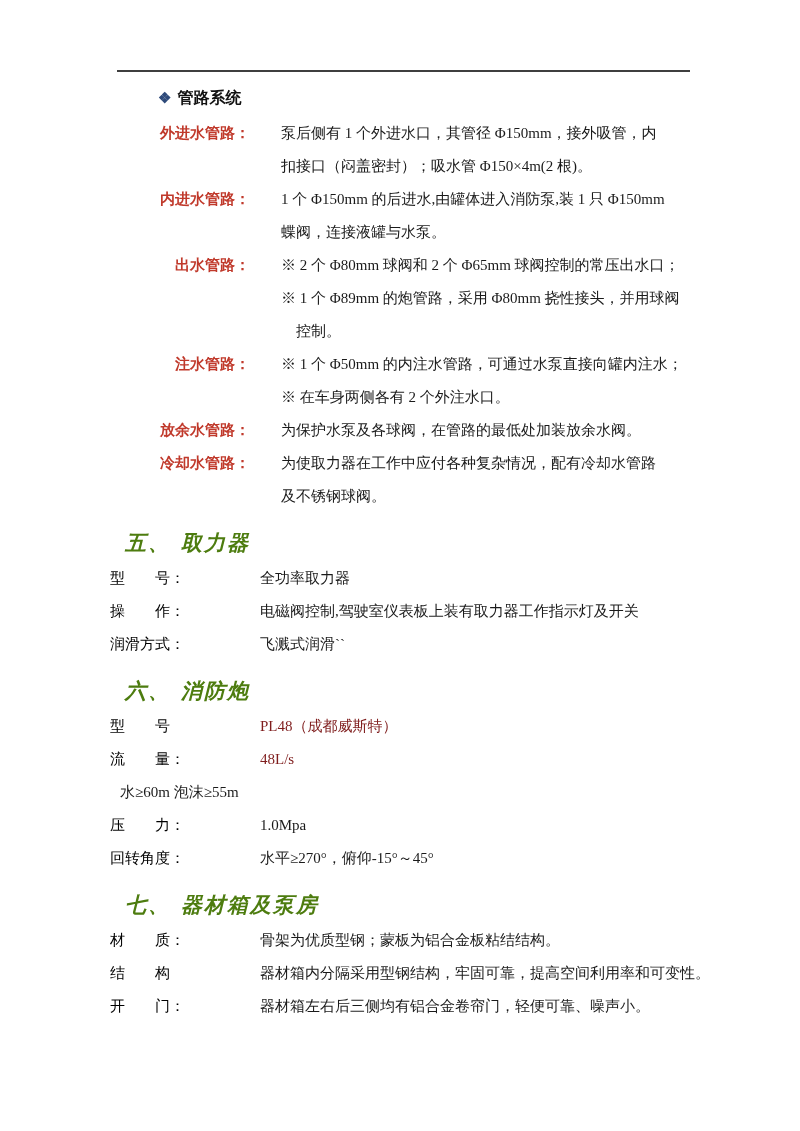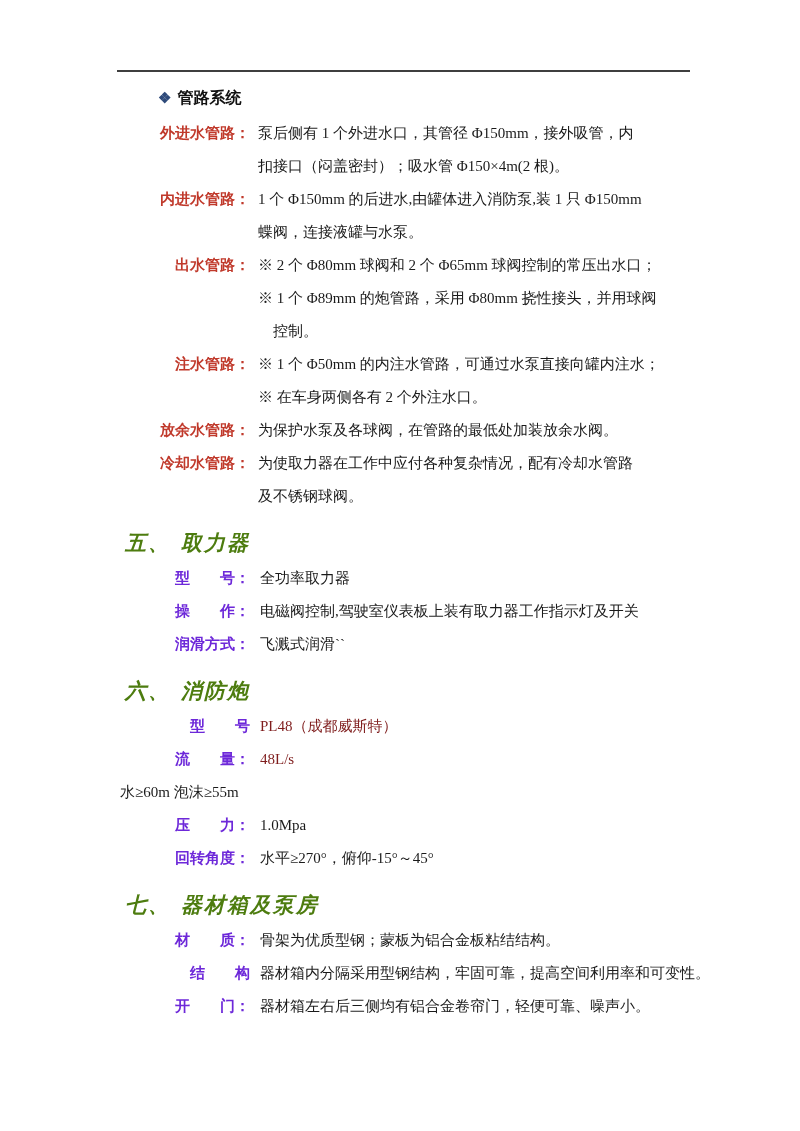--- a/index.html
+++ b/index.html
@@ -38,38 +38,37 @@
   }
   .pitem{display:flex;}
   .plabel{
     flex:0 0 140px;
     text-align:right;
     color:#c0392b;
     font-weight:bold;
     line-height:33px;
     white-space:nowrap;
   }
-  .pbody{flex:1;padding-left:8px;}
+  .pbody{flex:1;padding-left:8px;margin-left:23px;}
   .pline{line-height:33px;white-space:nowrap;}
   
   .sec-heading{
     margin:16px 0 5px 15px;
     color:#4d7c0f;
     font-weight:bold;
     font-style:italic;
     font-size:21px;
     letter-spacing:2px;
   }
   .sec-heading .sec-num{margin-right:10px;}
   .srow{display:flex;line-height:33px;}
   .slabel{
     flex:0 0 140px;
-    text-align:right;
-    color:#6d28d9;
-    font-weight:bold;
+    color:#000000;
+    font-weight:normal;
     white-space:nowrap;
   }
   .svalue{flex:1;padding-left:10px;white-space:nowrap;}
   .magenta{color:#7f1d1d;}
   .sec-block{margin-bottom:6px;}
 </style>
 </head>
 <body>
 
 <div class="page">

